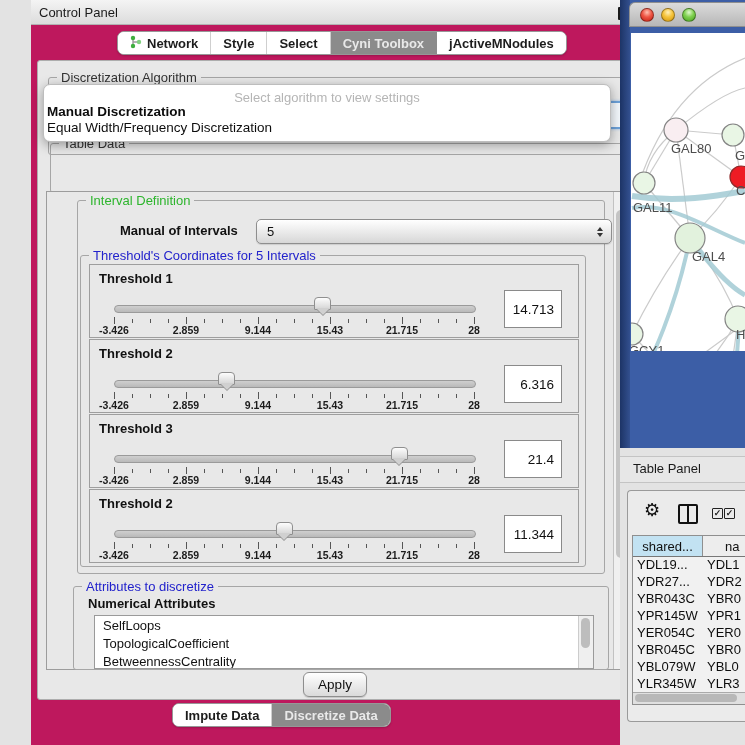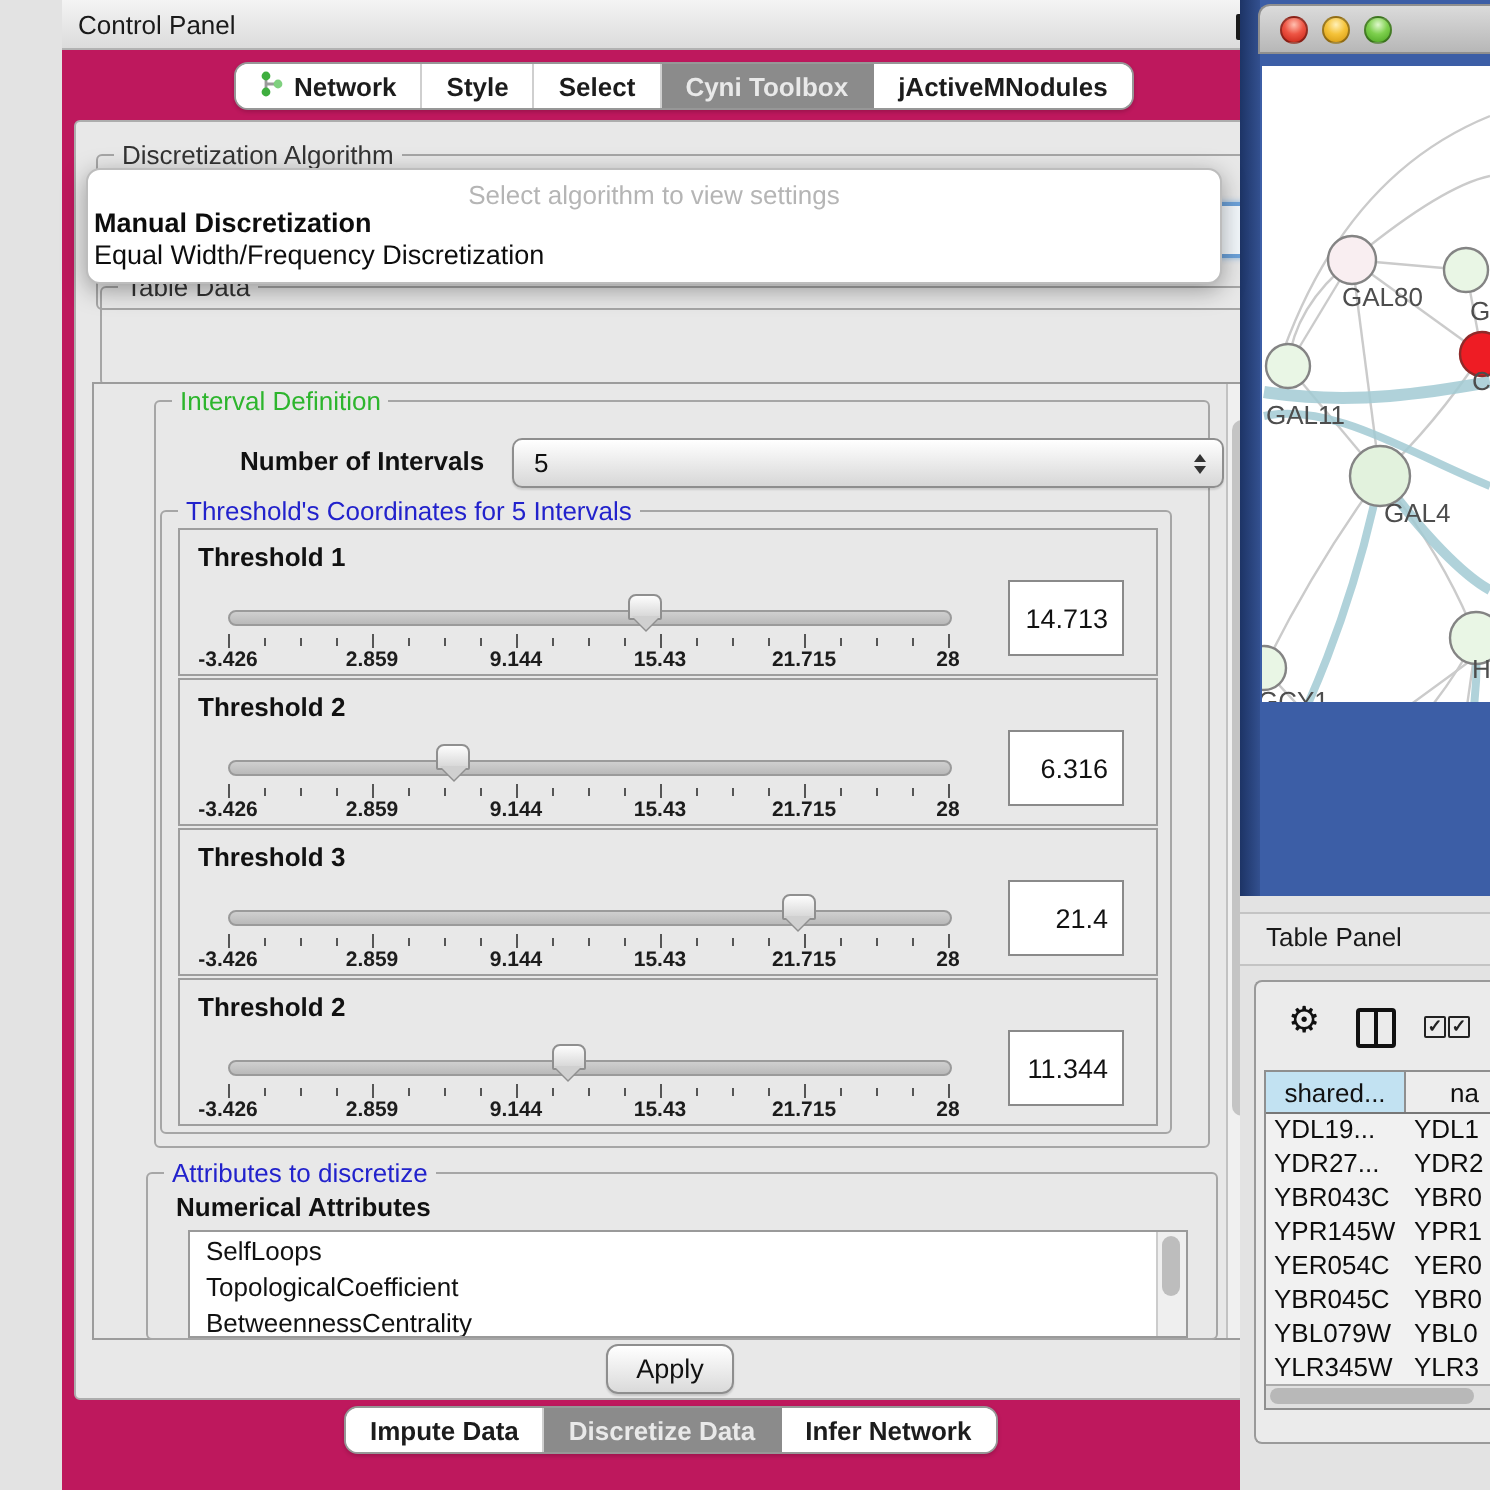--- a/index.html
+++ b/index.html
@@ -146,21 +146,21 @@
     </div>
 
     <div class="abs viewport">
       <div class="vscroll">
         <div class="vscroll-thumb" style="top:18px;height:348px;"></div>
       </div>
 
       <div class="group" style="left:30px;top:8px;width:526px;height:372px;">
         <div class="group-label glabel-green">Interval Definition</div>
 
-        <div class="abs" style="left:42px;top:22px;font-size:13px;font-weight:bold;color:#111;">Number of Intervals</div>
+        <div class="abs" style="left:42px;top:22px;font-size:13px;font-weight:bold;color:#111;">Manual of Intervals</div>
         <div class="combo" style="left:178px;top:18px;width:344px;height:23px;">
           <span>5</span>
           <span class="spinner">
               <span class="spin-up"></span>
               <span class="spin-down"></span>
             </span>
         </div>
 
         <div class="group" style="left:2px;top:54px;width:504px;height:310px;">
           <div class="group-label glabel-blue">Threshold's Coordinates for 5 Intervals</div>
@@ -328,24 +328,20 @@
 
   <div class="abs tabgroup" id="bottom-tabs">
       <div class="tab">
 
     <span class="tab-label">Impute Data</span>
   </div>
       <div class="tab selected">
 
     <span class="tab-label">Discretize Data</span>
   </div>
-      <div class="tab">
-
-    <span class="tab-label">Infer Network</span>
-  </div>
     </div>
 </div>
 
 <div class="abs" id="net-window">
   <div class="abs navy-strip"></div>
   <div class="abs net-titlebar">
     <div class="tl tl-red"></div>
     <div class="tl tl-yellow"></div>
     <div class="tl tl-green"></div>
   </div>

